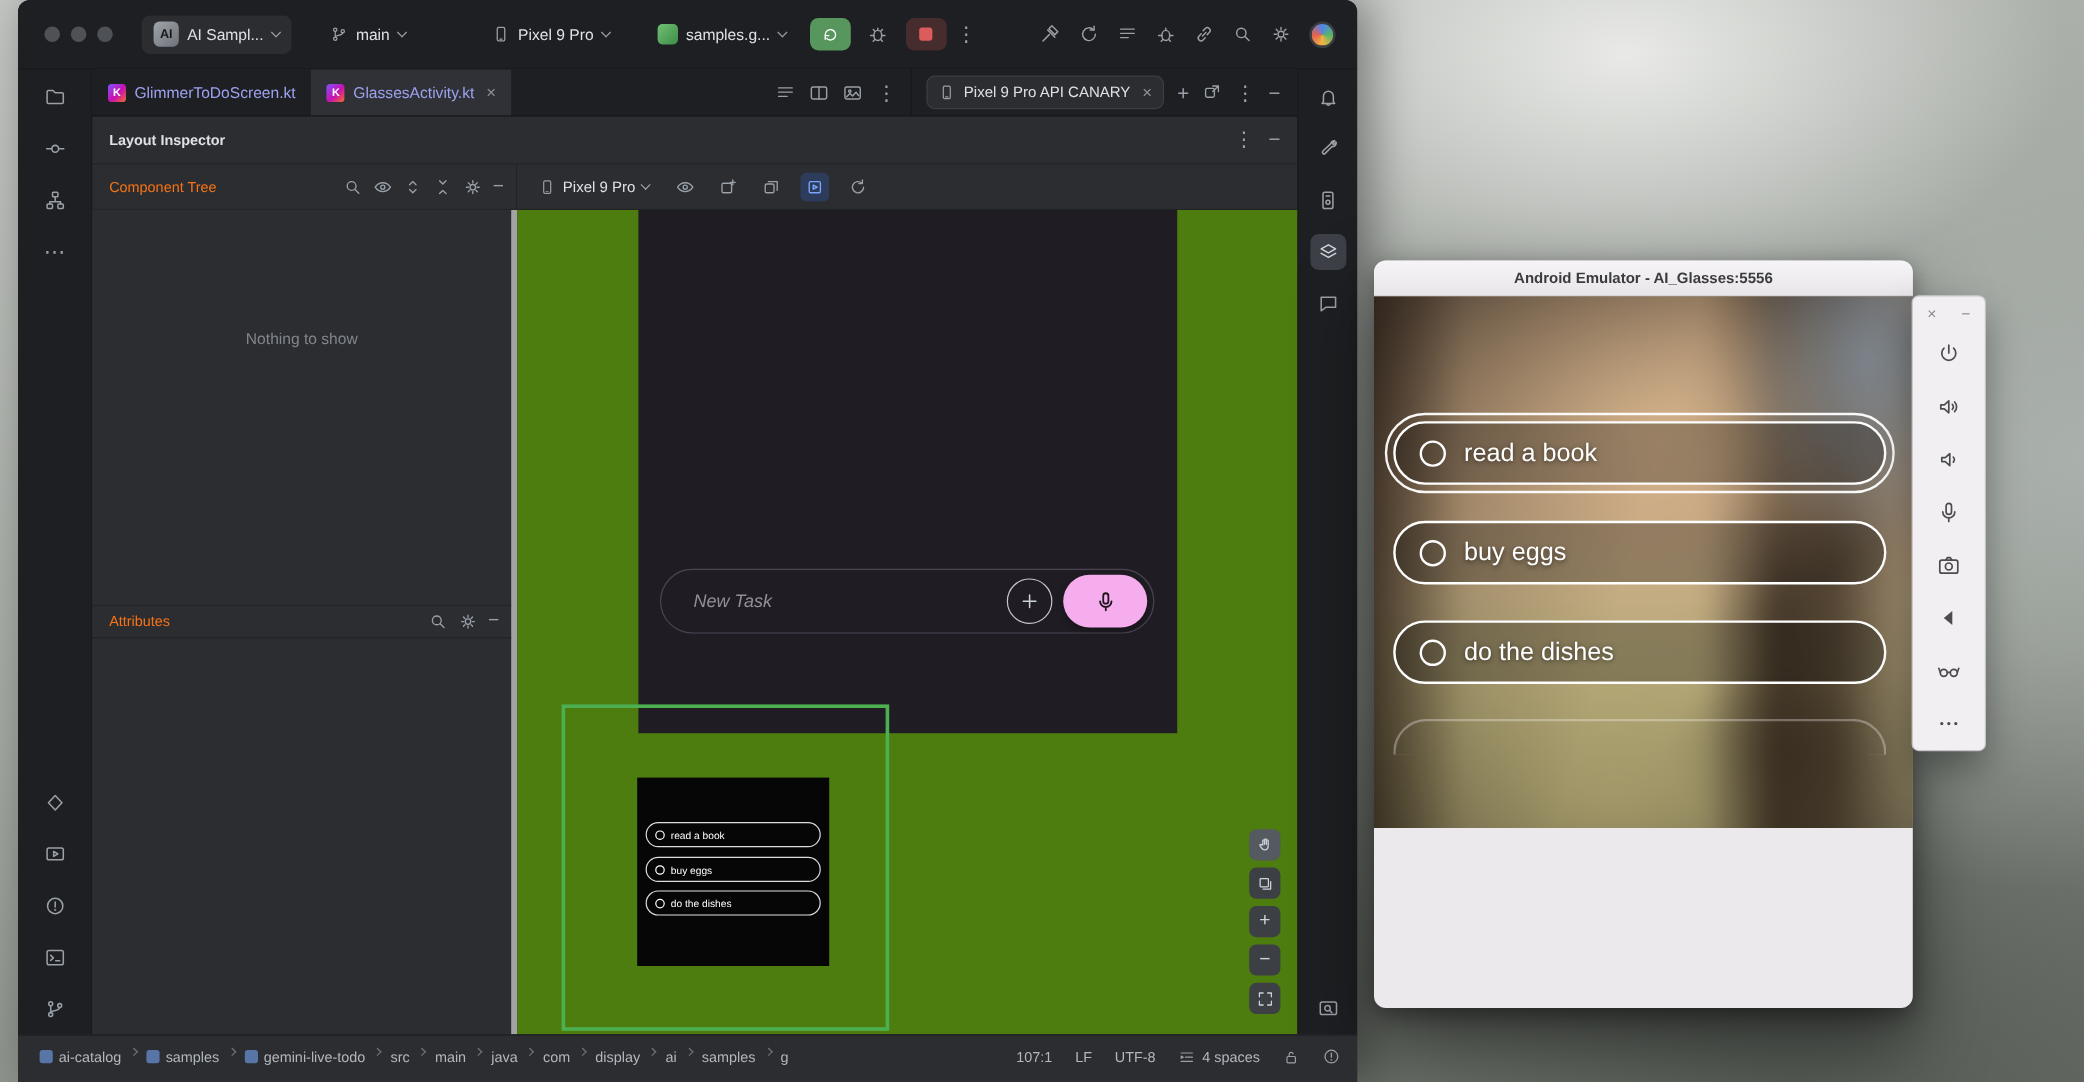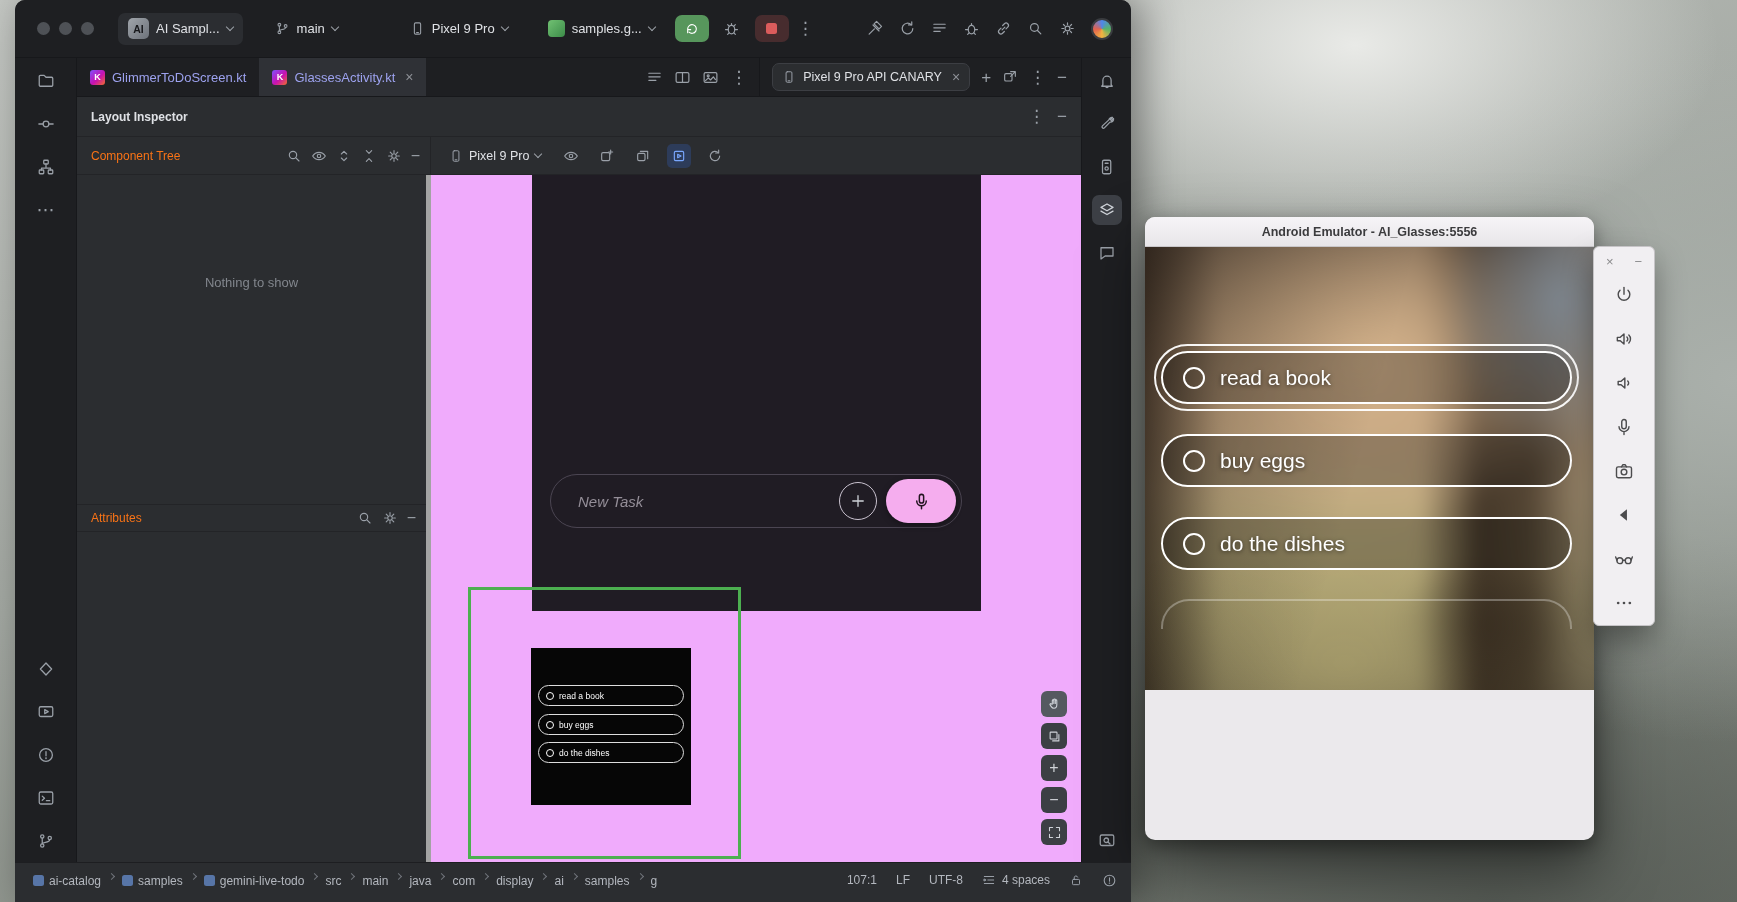--- a/index.html
+++ b/index.html
@@ -61,42 +61,42 @@
   .dev-chip{display:flex;align-items:center;gap:6px;color:#dfe1e5;font-size:12.5px;padding:3px 6px;border-radius:5px}
   .ib{width:24px;height:24px;border-radius:5px;display:flex;align-items:center;justify-content:center;flex:0 0 auto}
   .ib.live{background:rgba(53,116,240,.22)}
 
   .ibody{flex:1;display:flex;min-height:0}
   .left-panel{width:354px;flex:0 0 354px;border-right:5px solid #a3a3a3;display:flex;flex-direction:column;background:#2b2d30}
   .tree-area{height:329px;display:flex;justify-content:center;padding-top:100px;font-size:13px;color:#82868d;flex:0 0 auto}
   .attr-head{height:28px;display:flex;align-items:center;padding:0 10px 0 14px;border-top:1px solid #232427;border-bottom:1px solid #232427;flex:0 0 auto}
   .attr-area{flex:1;display:flex;align-items:center;justify-content:center;padding:0 28px;text-align:center;font-size:13px;color:#b9bcc2}
 
-  .render{flex:1;position:relative;background:#f0abfc;overflow:hidden}
+  .render{flex:1;position:relative;background:#4d7c0f;overflow:hidden}
   .phone{position:absolute;left:101px;top:0;width:449px;height:436px;background:#201c24}
   .task-row{position:absolute;left:18px;right:19px;top:299px;height:54px;border:1.5px solid #4b4552;border-radius:28px;display:flex;align-items:center;padding:0 5px 0 27px}
   .task-ph{font-size:15px;font-style:italic;color:#948e98}
   .plus-circle{margin-left:auto;width:38px;height:38px;border:1.5px solid #c9c2cf;border-radius:50%;display:flex;align-items:center;justify-content:center}
   .mic-pill{width:70px;height:44px;border-radius:22px;background:var(--pink-button,#f5adee);display:flex;align-items:center;justify-content:center;margin-left:9px;box-shadow:0 2px 6px rgba(0,0,0,.35)}
   .launch{position:absolute;left:18px;right:19px;top:386px;height:38px;border-radius:19px;background:var(--lime-button,#c9f13a);color:var(--lime-button-text,#242a00);font-size:14px;font-weight:500;display:flex;align-items:center;justify-content:center}
   .mini{position:absolute;left:100px;top:473px;width:160px;height:157px;background:#060606}
   .mini-pill{position:absolute;left:7px;width:146px;height:21px;border:1px solid #ddd;border-radius:11px;display:flex;align-items:center;gap:5px;padding-left:7px;color:#fff;font-size:8.5px;white-space:nowrap}
   .mini-radio{width:8px;height:8px;border:1px solid #fff;border-radius:50%;flex:0 0 auto}
   .mp1{top:37px}.mp2{top:66px}.mp3{top:94px}
   .selbox{position:absolute;left:37px;top:412px;width:273px;height:272px;border:3px solid var(--accent-green,#4caf50);pointer-events:none}
   .zoomctl{position:absolute;right:14px;top:516px;display:flex;flex-direction:column;gap:6px}
   .zb{width:26px;height:26px;border-radius:6px;background:#3c3f44;display:flex;align-items:center;justify-content:center;color:#cfd2d7;font-size:16px;line-height:1}
   .zb.first{background:#555960}
 
   .statusbar{position:absolute;left:0;right:0;bottom:0;height:40px;background:#2b2d30;border-top:1px solid #1d1e21;display:flex;align-items:center;padding:0 14px 4px 18px;font-size:12px;color:#b3b7be;z-index:4}
   .crumbs{display:flex;align-items:flex-start;gap:8px;white-space:nowrap}
   .crumb{display:flex;align-items:center;gap:5px}
   .mod-ic{width:11px;height:11px;border-radius:2.5px;background:#5f82bc;opacity:.85}
   .sep{width:5px;height:5px;border-top:1.4px solid #70747a;border-right:1.4px solid #70747a;transform:rotate(45deg);flex:0 0 auto}
-  .sb-right{margin-left:auto;display:flex;align-items:flex-start;gap:19px;white-space:nowrap}
+  .sb-right{margin-left:auto;display:flex;align-items:center;gap:19px;white-space:nowrap}
   .sb-item{display:flex;align-items:center;gap:6px}
 
   
   .emu{position:absolute;left:1145px;top:217px;width:449px;height:623px;border-radius:10px;background:#ebe9ec;box-shadow:0 28px 60px rgba(0,0,0,.5),0 6px 18px rgba(0,0,0,.35)}
   .emu-title{height:30px;border-radius:10px 10px 0 0;background:linear-gradient(#f6f4f7,#e8e6e9);border-bottom:1px solid #c9c7ca;display:flex;align-items:center;justify-content:center;font-size:12.5px;font-weight:700;color:#3b3b3d}
   .emu-screen{position:relative;height:443px;overflow:hidden;background:#7a6a57}
   .photo{position:absolute;inset:-26px;filter:blur(9px);background:
     radial-gradient(170px 230px at 88% 16%, rgba(125,135,145,.95), rgba(125,135,145,0) 70%),
     linear-gradient(90deg, rgba(38,27,20,.9) 0%, rgba(38,27,20,0) 20%),
     radial-gradient(320px 220px at 48% 28%, rgba(216,182,142,.95), rgba(216,182,142,0) 75%),

